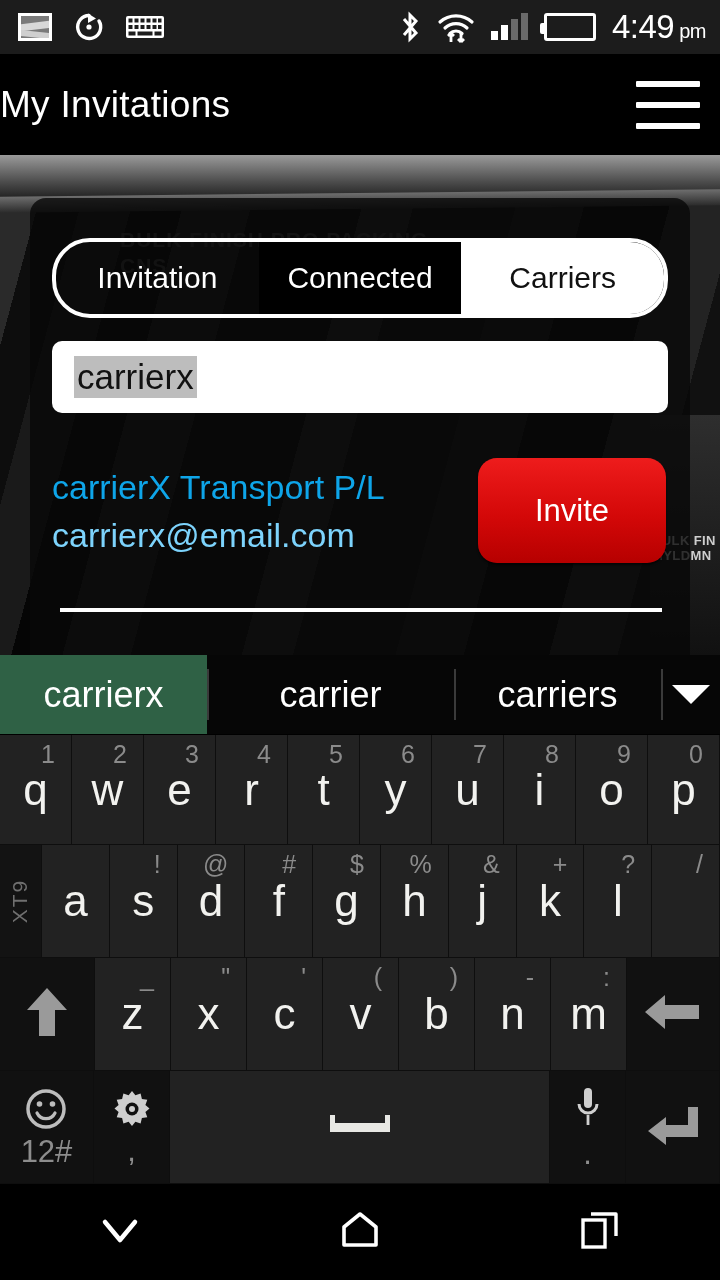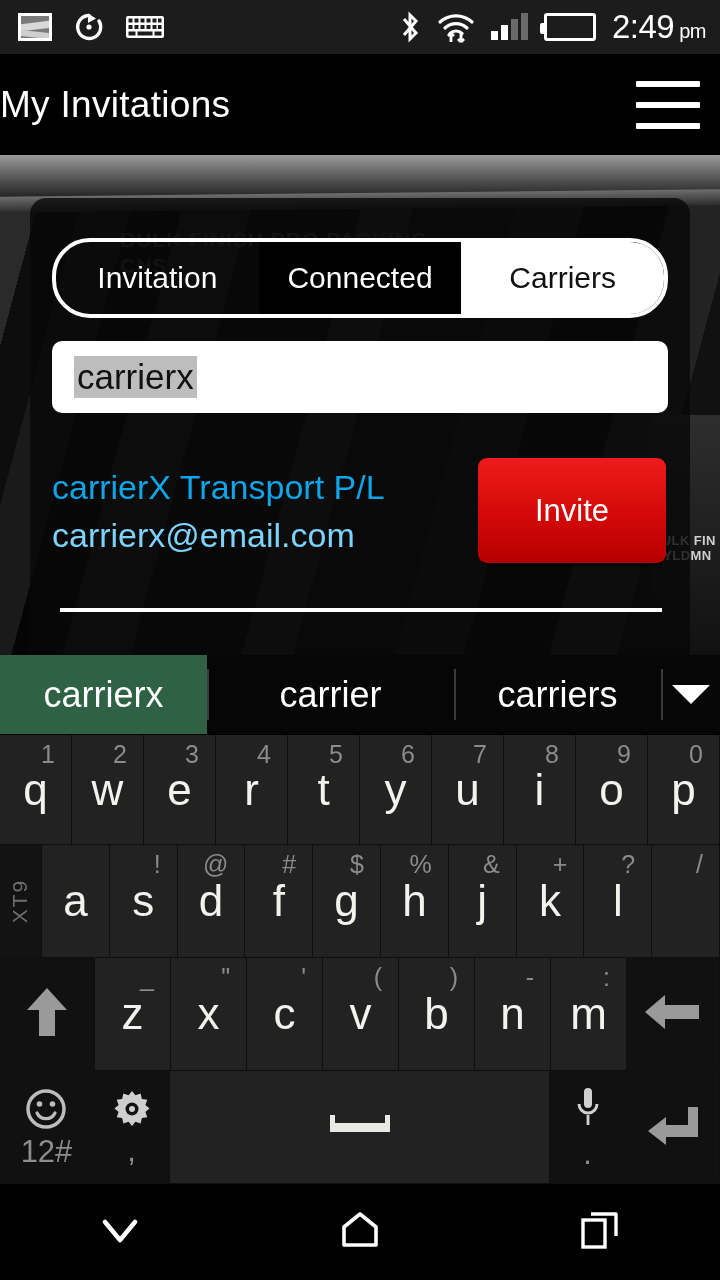--- a/index.html
+++ b/index.html
@@ -122,21 +122,21 @@
 
   
   .result{
     position:absolute; left:12px; right:12px; top:240px; height:145px;
     display:flex; align-items:center; justify-content:space-between;
     padding:0 12px 0 10px;
   }
   .result-txt .line1{ font-size:34px; line-height:48px; color:#0ea5e9; }
   .result-txt .line2{ font-size:34px; line-height:48px; color:#7dd3fc; }
   .invite-btn{
-    width:188px; height:105px; border-radius:9px;
+    width:188px; height:105px; border-radius:19px;
     background:linear-gradient(180deg,#ee1c1c 0%,#d40808 55%,#b60000 100%);
     display:flex; align-items:center; justify-content:center;
     font-size:31px; color:#fff; border:none;
     box-shadow:0 2px 2px rgba(0,0,0,.6);
   }
   .divider{
     position:absolute; left:30px; right:28px; top:410px; height:4px; background:#fff;
   }
 
   
@@ -263,21 +263,21 @@
       </svg>
     </div>
     <div class="ic-signal">
       <i class="on"></i>
         <i class="on"></i>
         <i></i>
         <i></i>
     </div>
     <div class="ic-battery"></div>
     <div class="clock">
-      <span>2:49</span>
+      <span>4:49</span>
       <span class="ampm">pm</span>
     </div>
   </div>
 </div>
 
 <div class="appbar">
   <h1>My Invitations</h1>
   <div class="hamburger">
     <span></span>
     <span></span>

